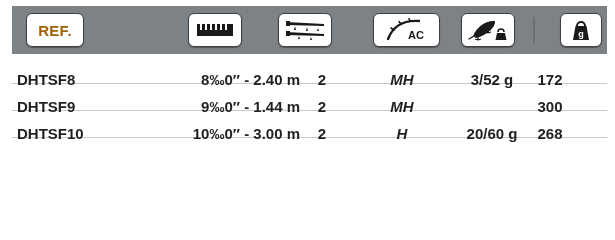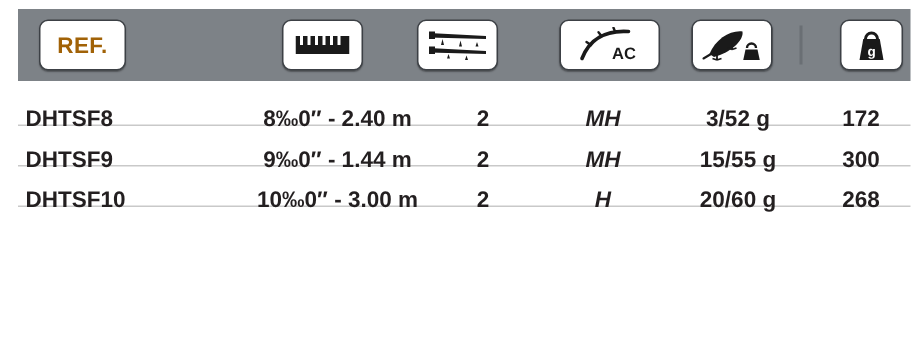--- a/index.html
+++ b/index.html
@@ -100,25 +100,25 @@
     line-height: 26px;
     font-family: "Liberation Sans", sans-serif;
     font-weight: bold;
     font-size: 15px;
     color: #231f20;
     white-space: nowrap;
     margin-top: 10px;
   }
 
   .c-ref    { left: 5px;   text-align: left;   width: 140px; }
-  .c-len    { left: 113px; text-align: center; width: 200px; }
+  .c-len    { left: 88px; text-align: right; width: 200px; }
   .c-sec    { left: 280px; text-align: center; width: 60px;  }
   .c-act    { left: 340px; text-align: center; width: 100px; font-style: italic; }
   .c-lure   { left: 430px; text-align: center; width: 100px; }
-  .c-wt     { left: 532px; text-align: center; width: 60px;  }
+  .c-wt     { left: 508px; text-align: center; width: 60px;  }
 </style>
 </head>
 <body>
 
 <div class="spec-table">
 
   <div class="header-bar">
     <div class="header-row">
 
       <div class="icon-box hdr-ref">
@@ -206,21 +206,20 @@
       <div class="cell c-act">MH</div>
       <div class="cell c-lure">3/52 g</div>
       <div class="cell c-wt">172</div>
     </div>
 
     <div class="data-row">
       <div class="cell c-ref">DHTSF9</div>
       <div class="cell c-len">9‰0″ - 1.44 m</div>
       <div class="cell c-sec">2</div>
       <div class="cell c-act">MH</div>
-      <div class="cell c-lure">15/55 g</div>
       <div class="cell c-wt">300</div>
     </div>
 
     <div class="data-row">
       <div class="cell c-ref">DHTSF10</div>
       <div class="cell c-len">10‰0″ - 3.00 m</div>
       <div class="cell c-sec">2</div>
       <div class="cell c-act">H</div>
       <div class="cell c-lure">20/60 g</div>
       <div class="cell c-wt">268</div>

